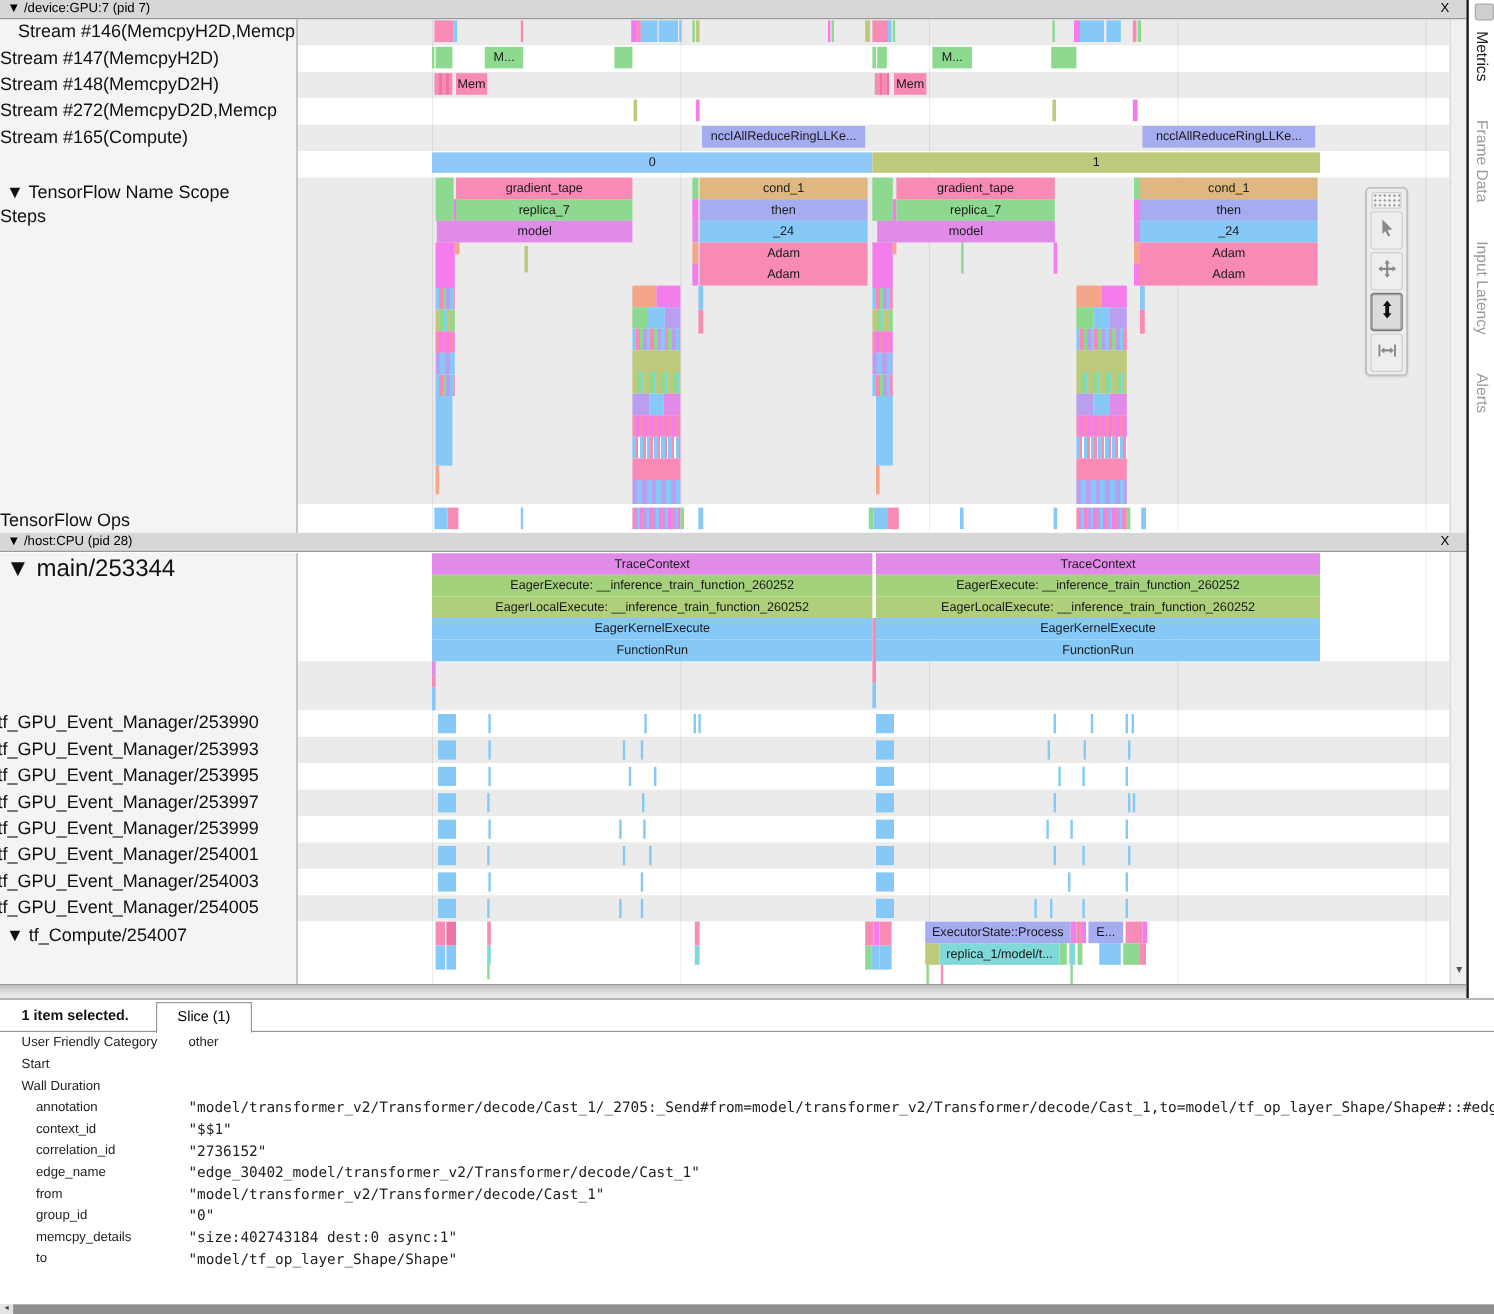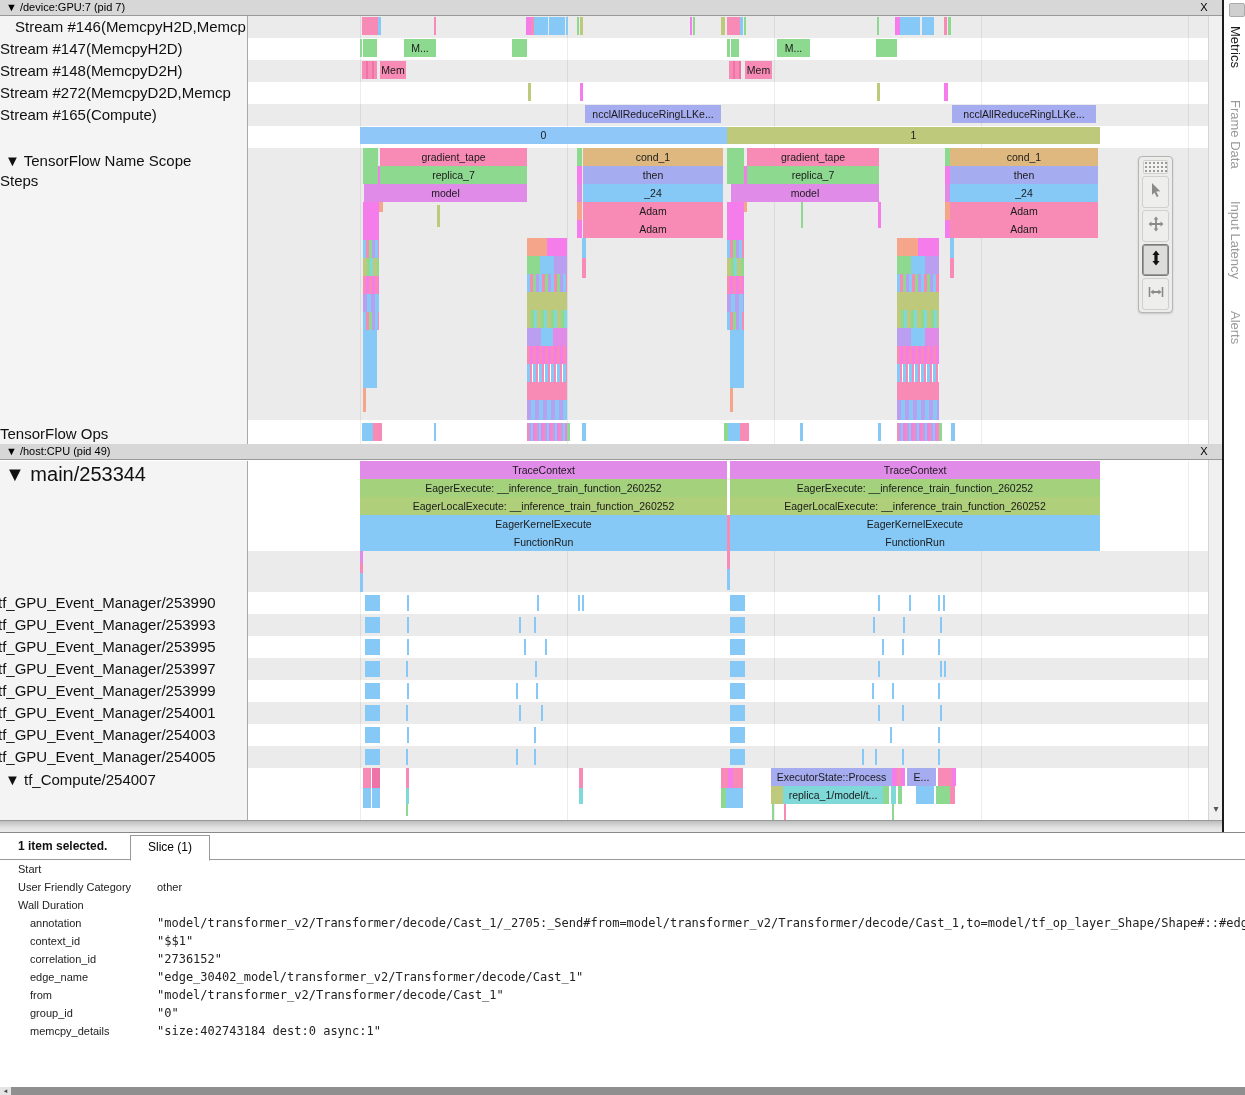--- a/index.html
+++ b/index.html
@@ -378,21 +378,21 @@
       <div class="rowlabel" style="left: -2px; top: 725px;">tf_GPU_Event_Manager/254003</div>
       <div class="rowlabel" style="left: -2px; top: 747px;">tf_GPU_Event_Manager/254005</div>
       <div class="rowlabel" style="left: 5px; top: 770px;">▼  tf_Compute/254007</div>
     </div>
 
   <div class="hdr" style="top:0;">
     <span class="ttl">▼ /device:GPU:7 (pid 7)</span>
     <span class="closeX">X</span>
   </div>
   <div class="hdr" style="top:444px;">
-    <span class="ttl">▼ /host:CPU (pid 49)</span>
+    <span class="ttl">▼ /host:CPU (pid 28)</span>
     <span class="closeX">X</span>
   </div>
 
   <div id="vscroll">
     <div class="arr">▾</div>
   </div>
   <div id="hband"></div>
 
   <div id="tools">
     <div class="grip"></div>
@@ -437,28 +437,28 @@
       </div>
   </div>
 
   <div id="details">
     <div id="tabstrip">
       <span id="selcount">1 item selected.</span>
       <div id="slicetab">Slice (1)</div>
     </div>
     <div id="fields">
         <div class="drow">
+          <span class="dkey">User Friendly Category</span>
+          <span class="dval">other</span>
+        </div>
+        <div class="drow">
           <span class="dkey">Start</span>
           <span class="dval"></span>
         </div>
         <div class="drow">
-          <span class="dkey">User Friendly Category</span>
-          <span class="dval">other</span>
-        </div>
-        <div class="drow">
           <span class="dkey">Wall Duration</span>
           <span class="dval"></span>
         </div>
         <div class="drow">
           <span class="dkey arg">annotation</span>
           <span class="dval mono">"model/transformer_v2/Transformer/decode/Cast_1/_2705:_Send#from=model/transformer_v2/Transformer/decode/Cast_1,to=model/tf_op_layer_Shape/Shape#::#edg</span>
         </div>
         <div class="drow">
           <span class="dkey arg">context_id</span>
           <span class="dval mono">"$$1"</span>
@@ -475,20 +475,24 @@
           <span class="dkey arg">from</span>
           <span class="dval mono">"model/transformer_v2/Transformer/decode/Cast_1"</span>
         </div>
         <div class="drow">
           <span class="dkey arg">group_id</span>
           <span class="dval mono">"0"</span>
         </div>
         <div class="drow">
           <span class="dkey arg">memcpy_details</span>
           <span class="dval mono">"size:402743184 dest:0 async:1"</span>
+        </div>
+        <div class="drow">
+          <span class="dkey arg">to</span>
+          <span class="dval mono">"model/tf_op_layer_Shape/Shape"</span>
         </div>
       </div>
   </div>
 
   <div id="hscroll">
     <div class="larr">◂</div>
     <div class="thumb"></div>
   </div>
 </div>
 

